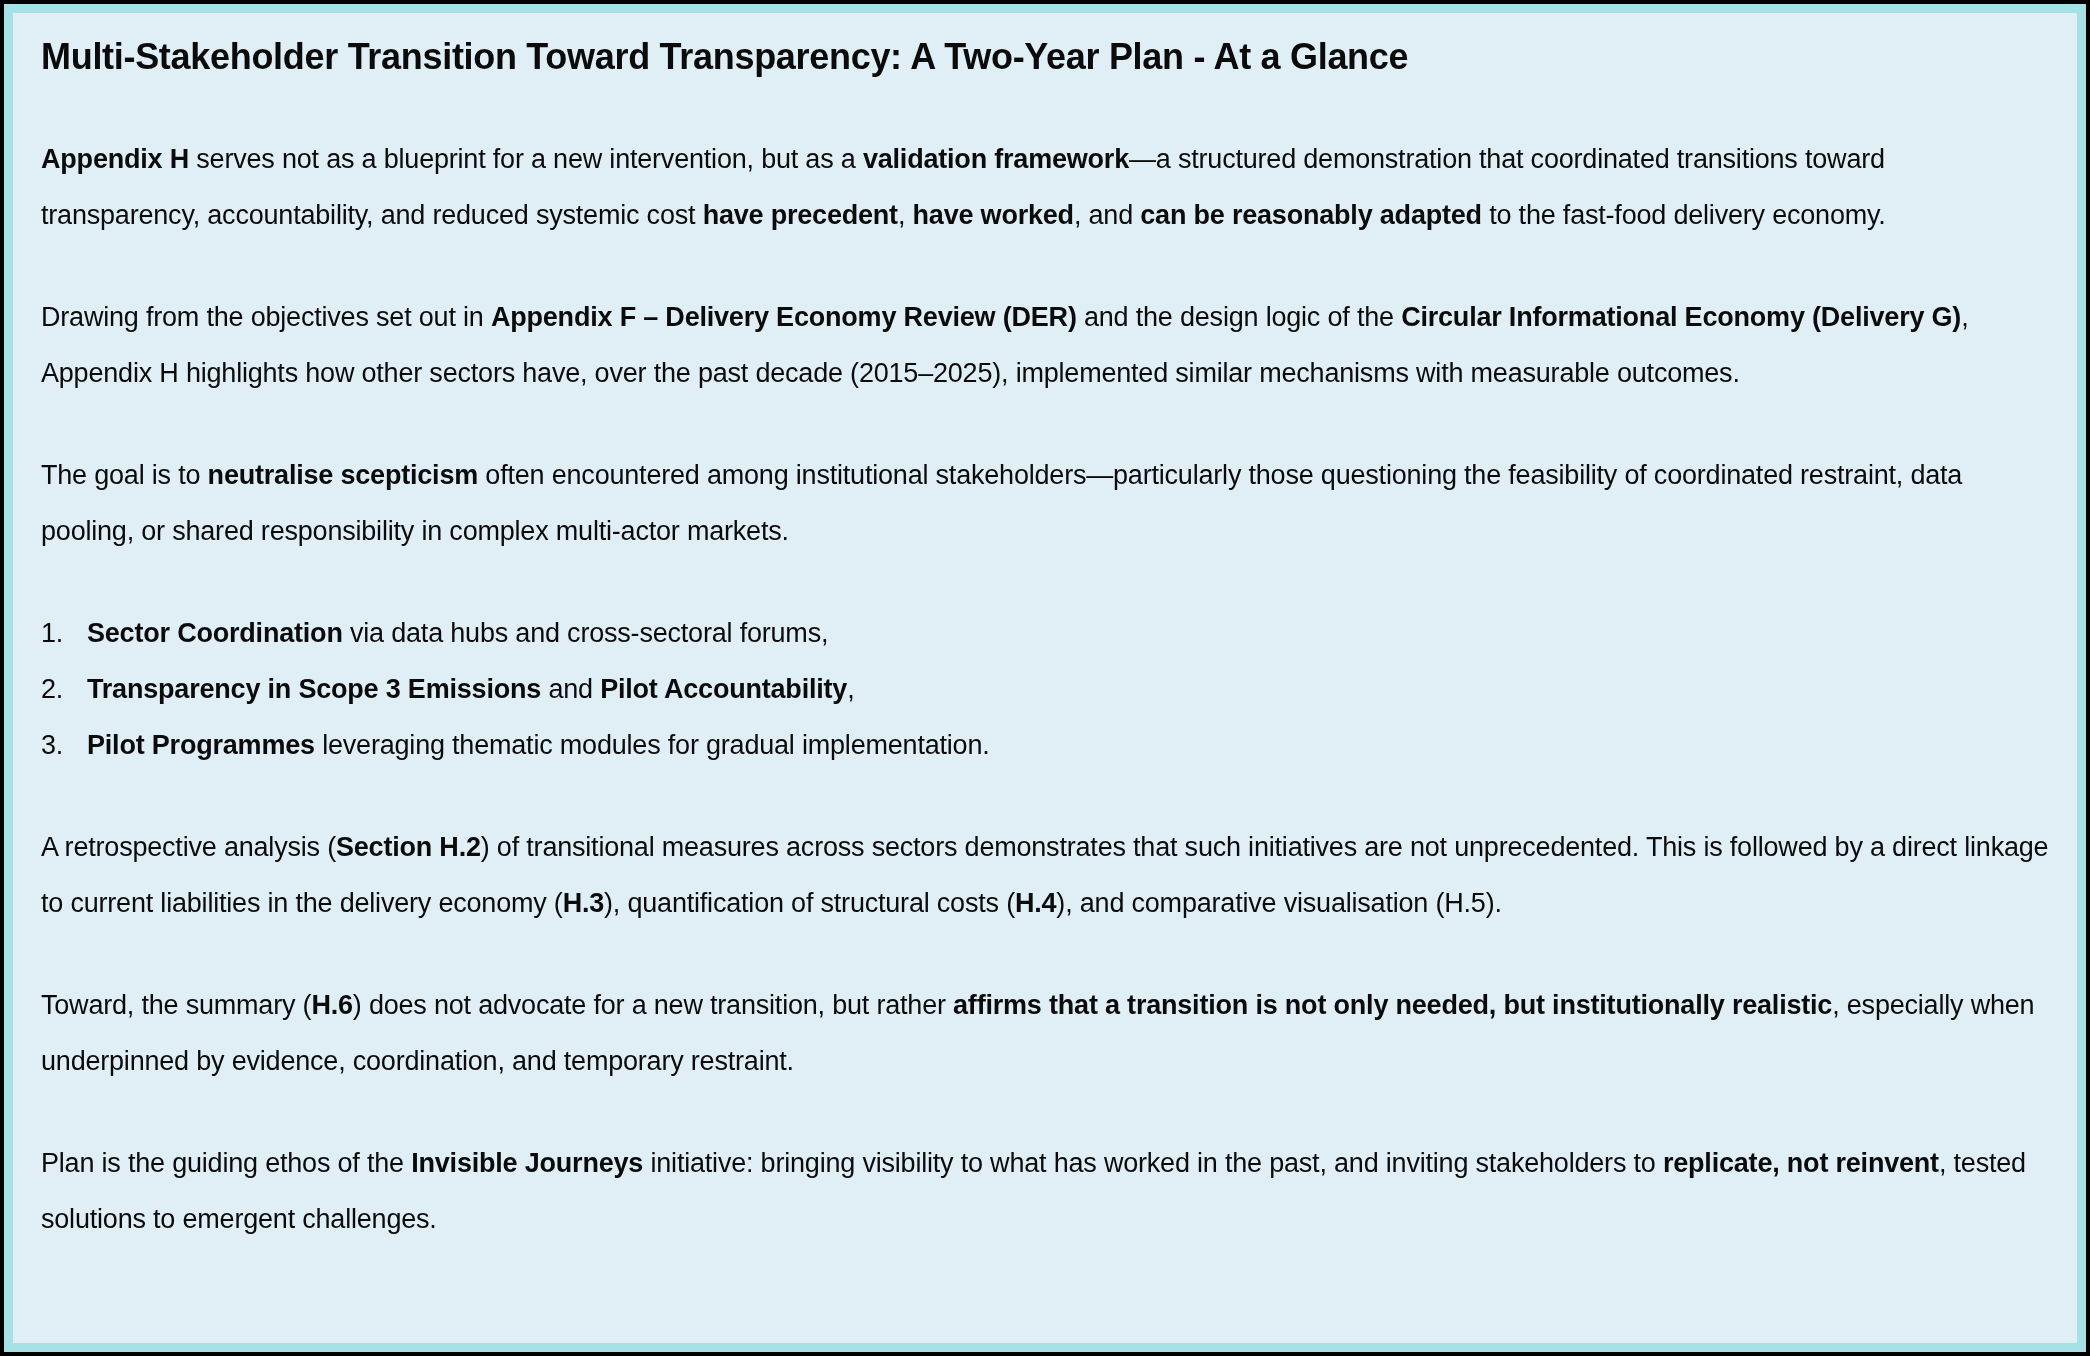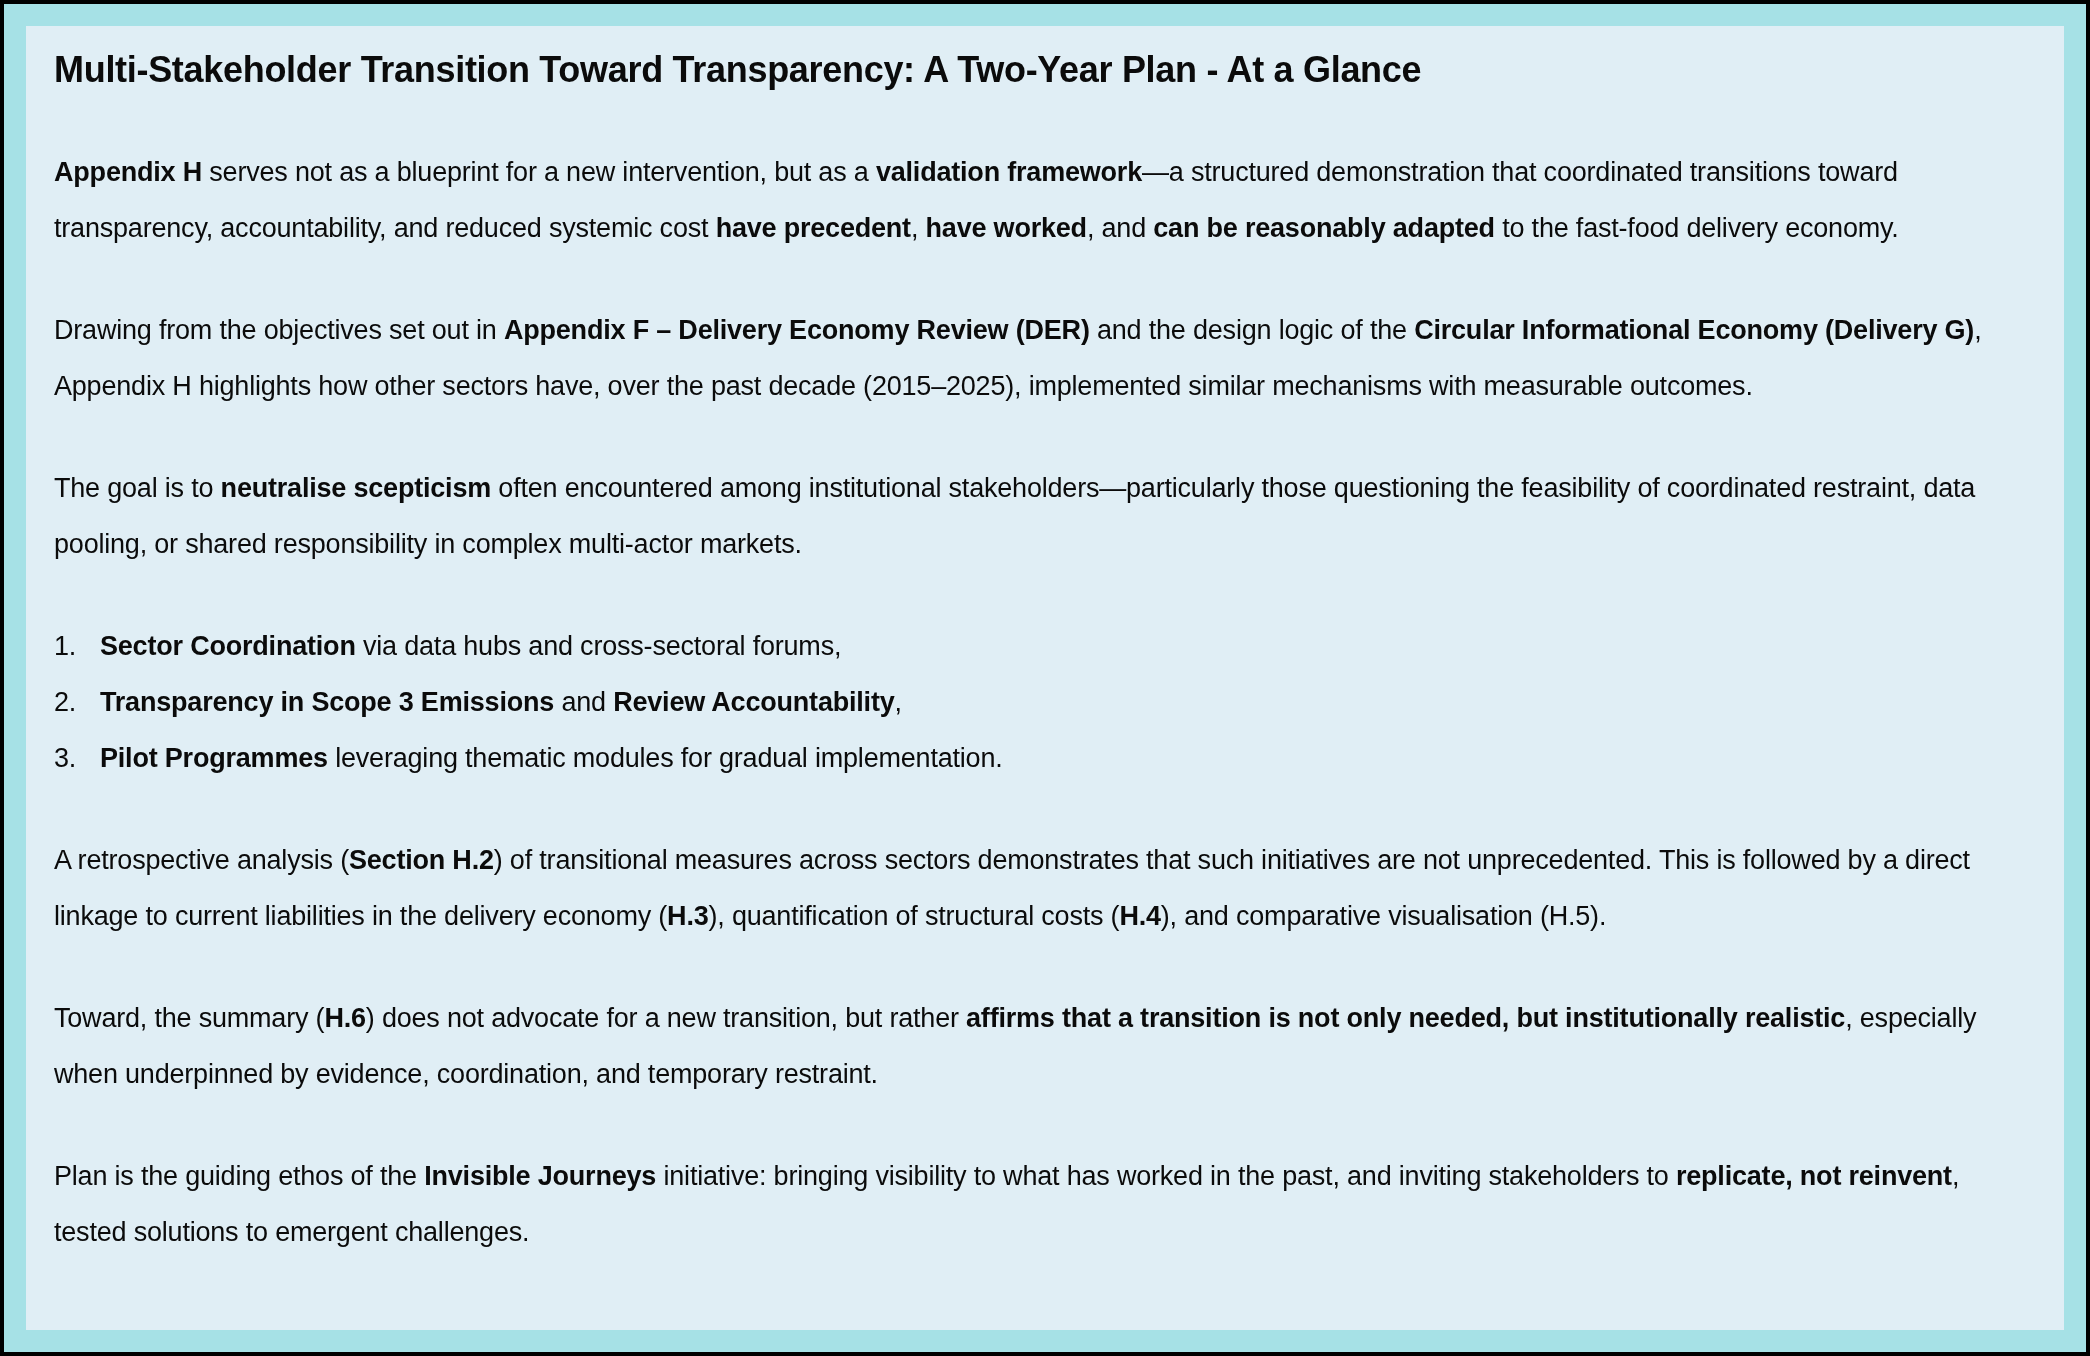--- a/index.html
+++ b/index.html
@@ -6,21 +6,21 @@
     margin: 0;
     padding: 0;
     background: #ffffff;
   }
   .page-frame {
     box-sizing: border-box;
     width: 2090px;
     height: 1356px;
     border: 4px solid #000000;
     background: #a6e1e6;        
-    padding: 22px;
+    padding: 9px;
   }
   .document-body {
     box-sizing: border-box;
     width: 100%;
     height: 100%;
     background: #e0eef5;        
     color: #0b0b0b;
     padding: 16px 28px 20px 28px;
     overflow: hidden;
     font-family: "Liberation Sans", sans-serif;
@@ -71,21 +71,21 @@
 
     <div class="list-block">
 
       <div class="list-row">
         <span class="list-num">1.</span>
         <span class="list-text"><b>Sector Coordination</b><span> via data hubs and cross-sectoral forums,</span></span>
       </div>
 
       <div class="list-row">
         <span class="list-num">2.</span>
-        <span class="list-text"><b>Transparency in Scope 3 Emissions</b><span> and </span><b>Review Accountability</b><span>,</span></span>
+        <span class="list-text"><b>Transparency in Scope 3 Emissions</b><span> and </span><b>Pilot Accountability</b><span>,</span></span>
       </div>
 
       <div class="list-row">
         <span class="list-num">3.</span>
         <span class="list-text"><b>Pilot Programmes</b><span> leveraging thematic modules for gradual implementation.</span></span>
       </div>
     </div>
 
     <p class="para"><span>A retrospective analysis (</span><b>Section H.2</b><span>) of transitional measures across sectors demonstrates that such initiatives are not unprecedented. This is followed by a direct linkage to current liabilities in the delivery economy (</span><b>H.3</b><span>), quantification of structural costs (</span><b>H.4</b><span>), and comparative visualisation (H.5).</span></p>
 

